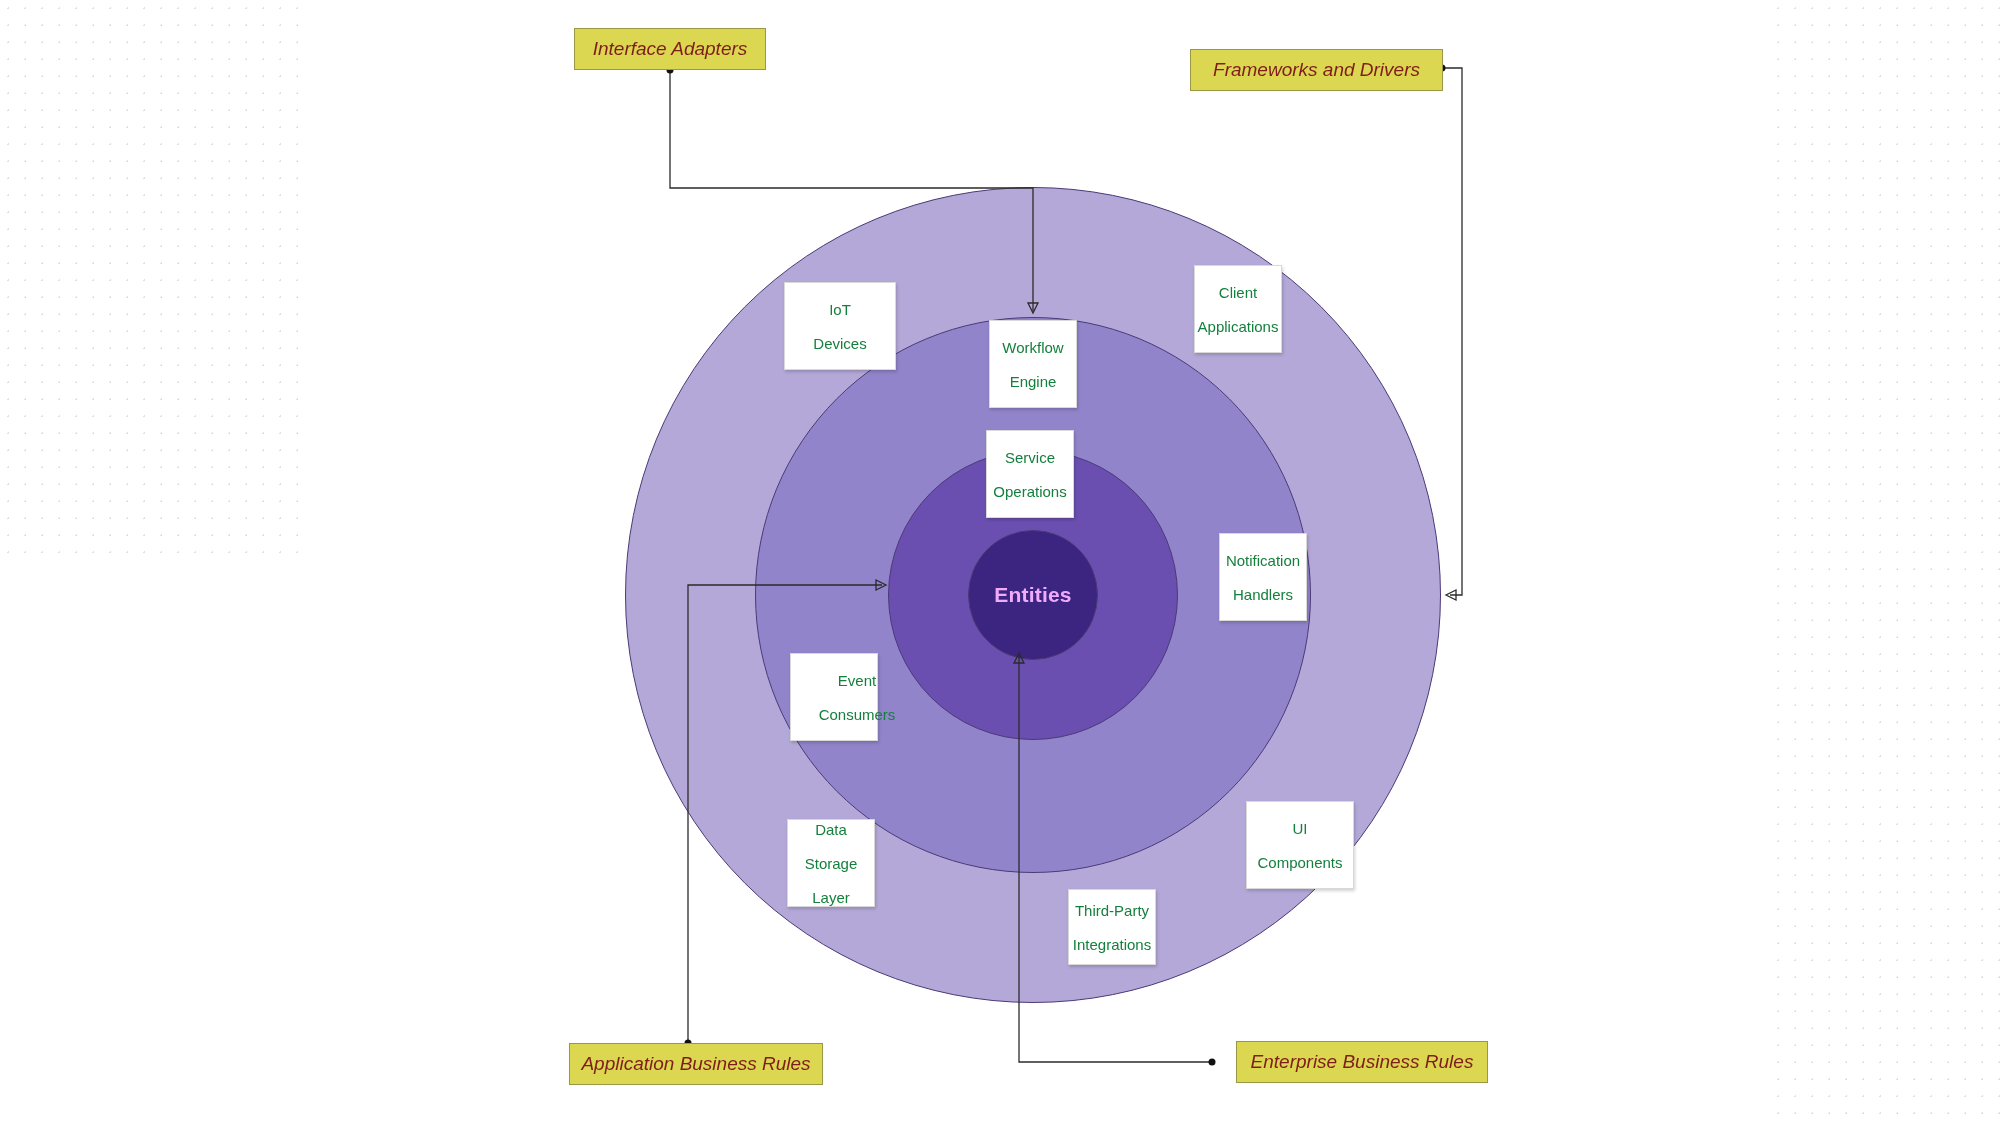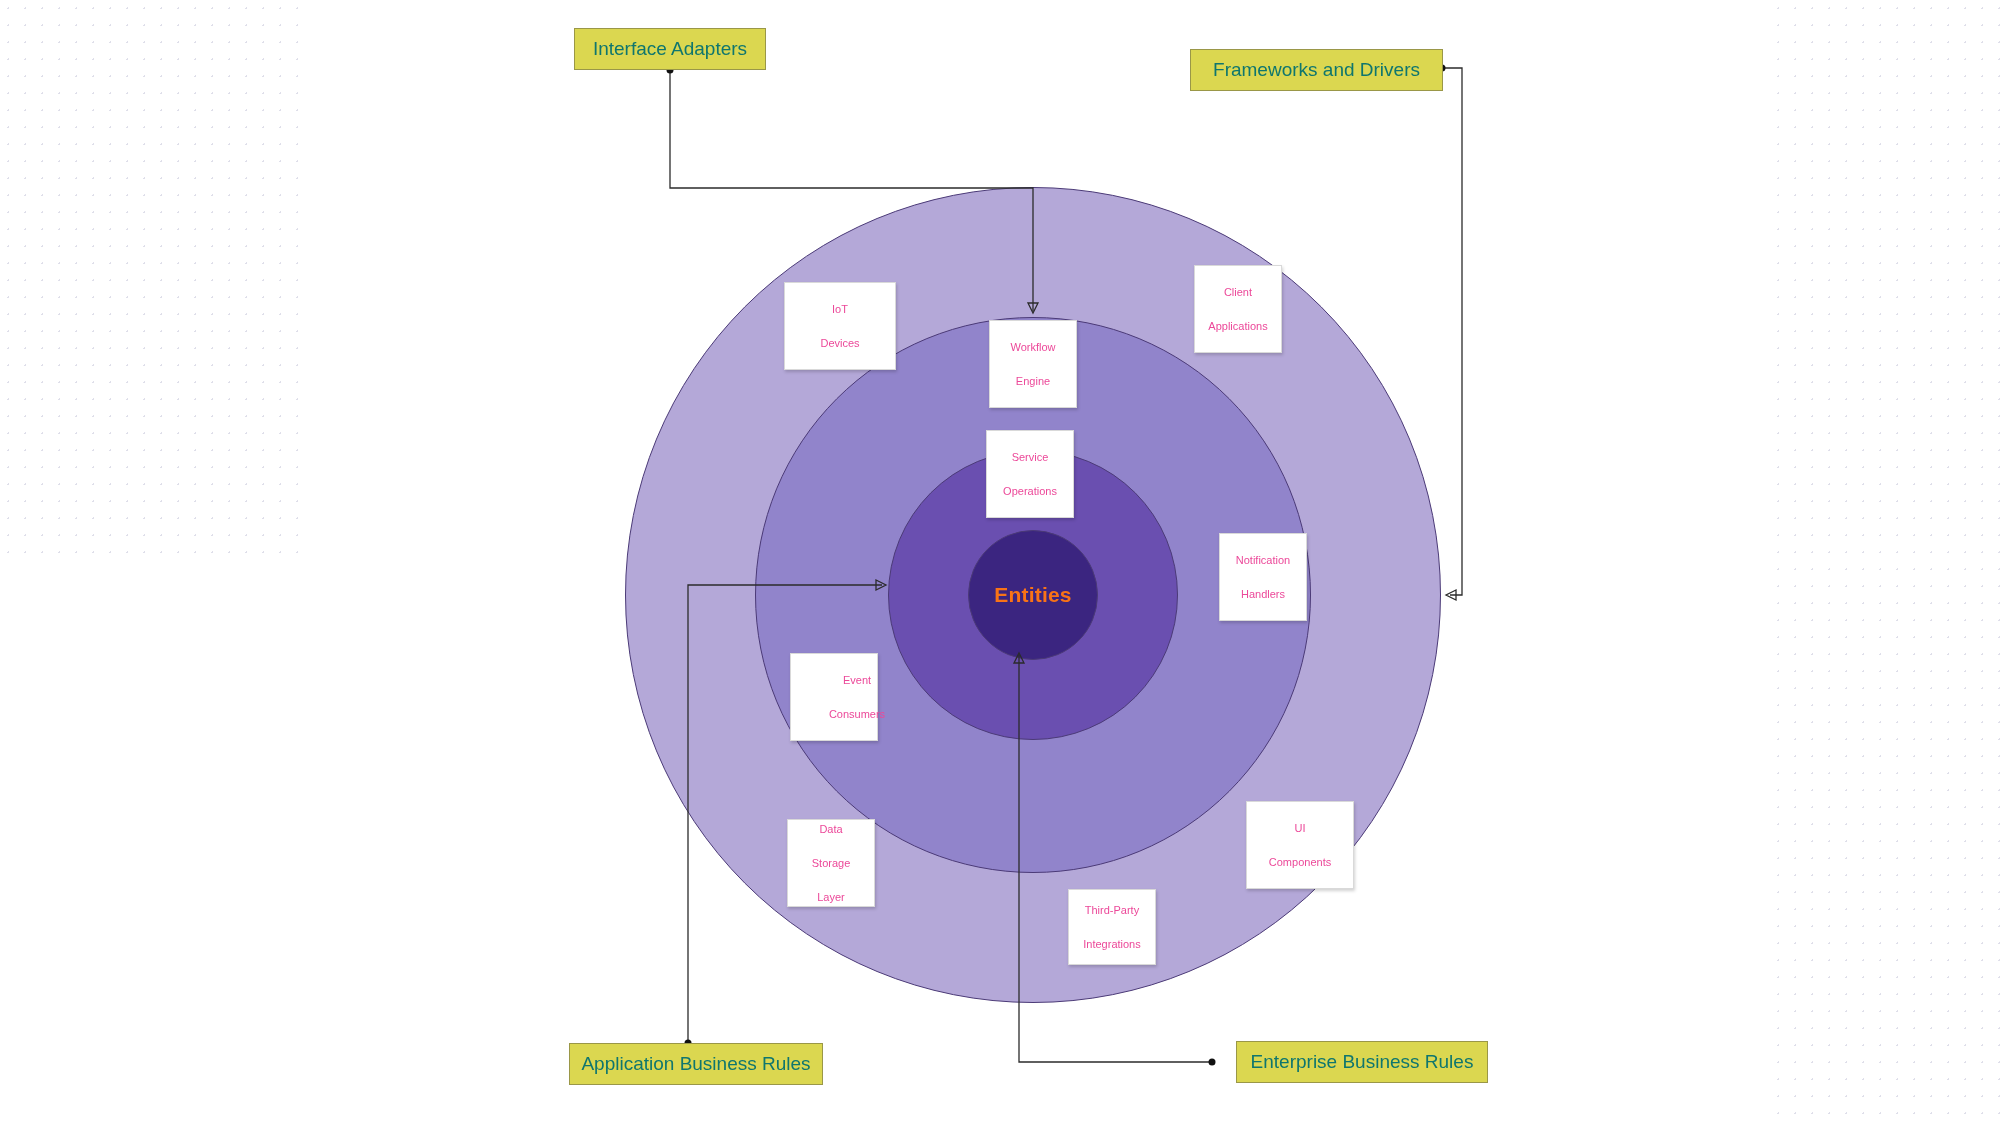--- a/index.html
+++ b/index.html
@@ -46,61 +46,62 @@
   }
   #ring-entities {
     left: 968px;  top: 530px;
     width: 130px; height: 130px;
     background: #3b2580;
     display: flex;
     align-items: center;
     justify-content: center;
   }
   #entities-label {
-    color: #f97316;
+    color: #f0abfc;
     font-size: 21px;
     font-weight: bold;
     letter-spacing: .2px;
     white-space: nowrap;
   }
 
   
   .comp-box {
     position: absolute;
     background: #ffffff;
     border: 1px solid #d9d9d9;
     box-shadow: 1px 2px 3px rgba(0,0,0,0.18);
     display: flex;
     align-items: center;
     justify-content: center;
     text-align: center;
     box-sizing: border-box;
     padding: 2px;
   }
   .comp-box span {
-    font-size: 11px;
+    font-size: 15px;
     line-height: 17px;
-    color: #ec4899;
+    color: #15803d;
     display: block;
   }
 
   
   .layer-box {
     position: absolute;
     background: #dbd750;
     border: 1px solid #9a9747;
     display: flex;
     align-items: center;
     justify-content: center;
     box-sizing: border-box;
   }
   .layer-box span {
     font-size: 19px;
-    color: #0f766e;
+    color: #7f1d1d;
     white-space: nowrap;
+    font-style: italic;
   }
 
   
   #connectors {
     position: absolute;
     left: 0; top: 0;
     width: 2000px; height: 1125px;
     pointer-events: none;
   }
   #connectors path {

